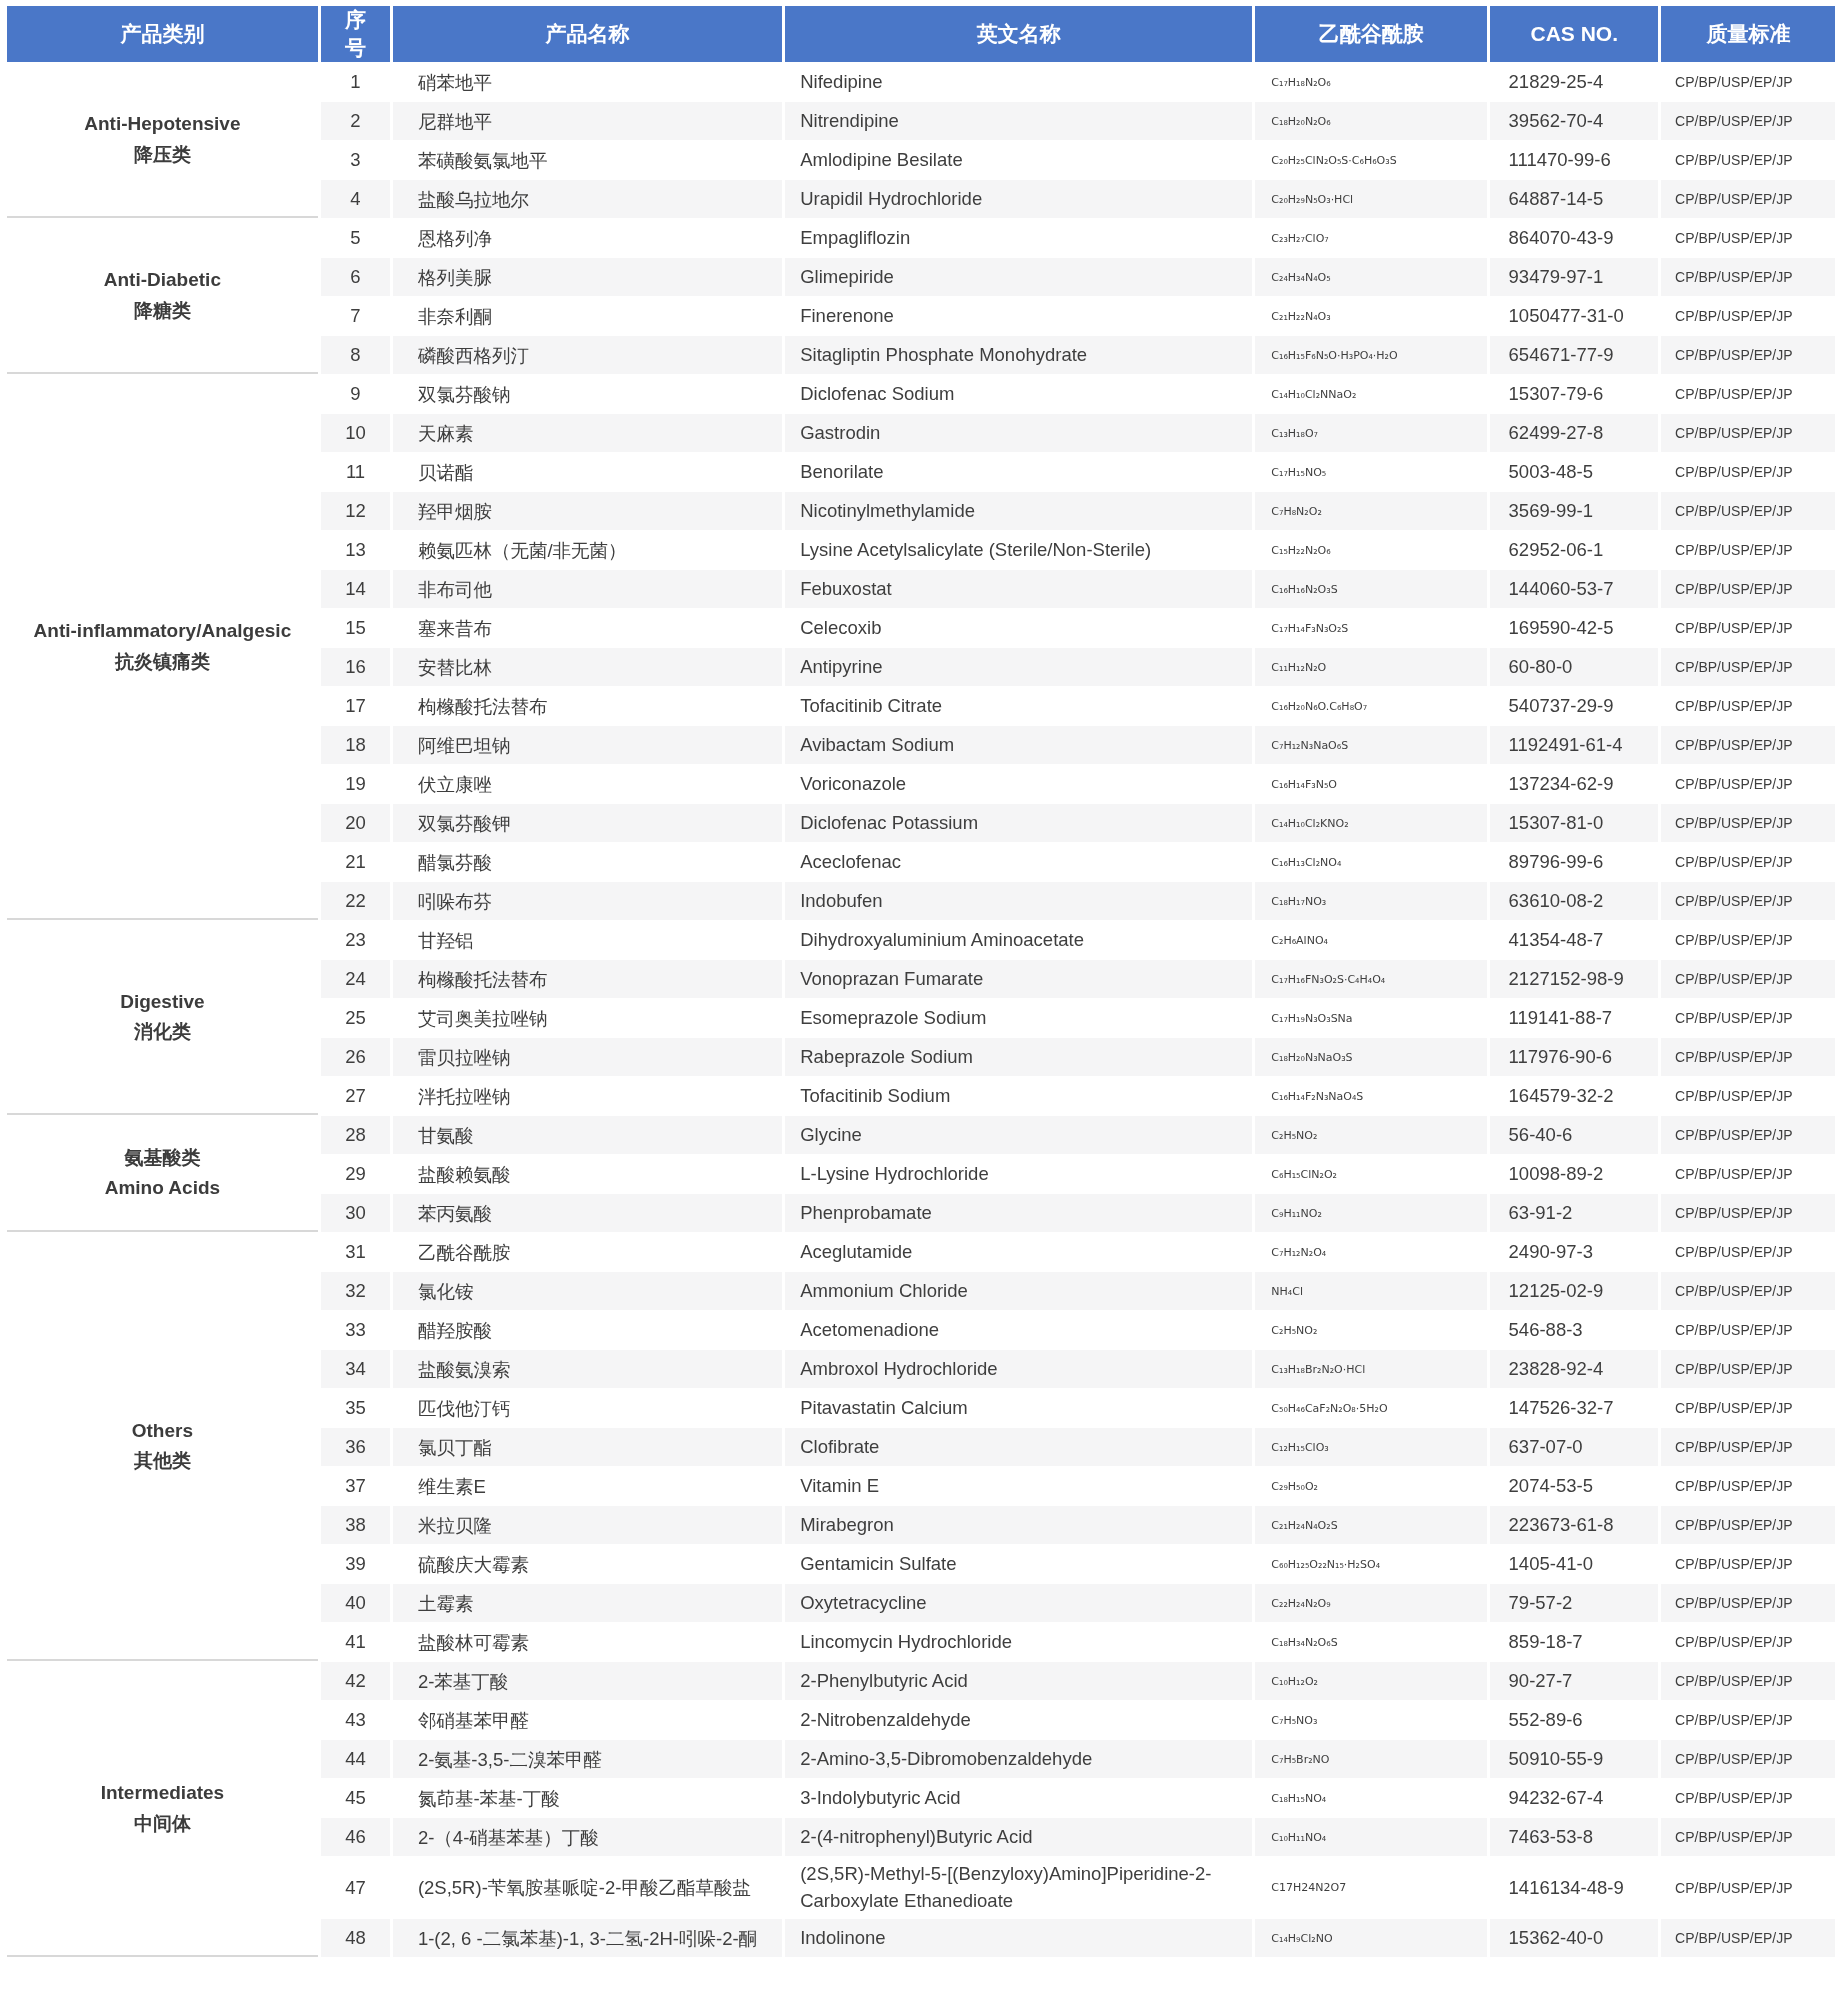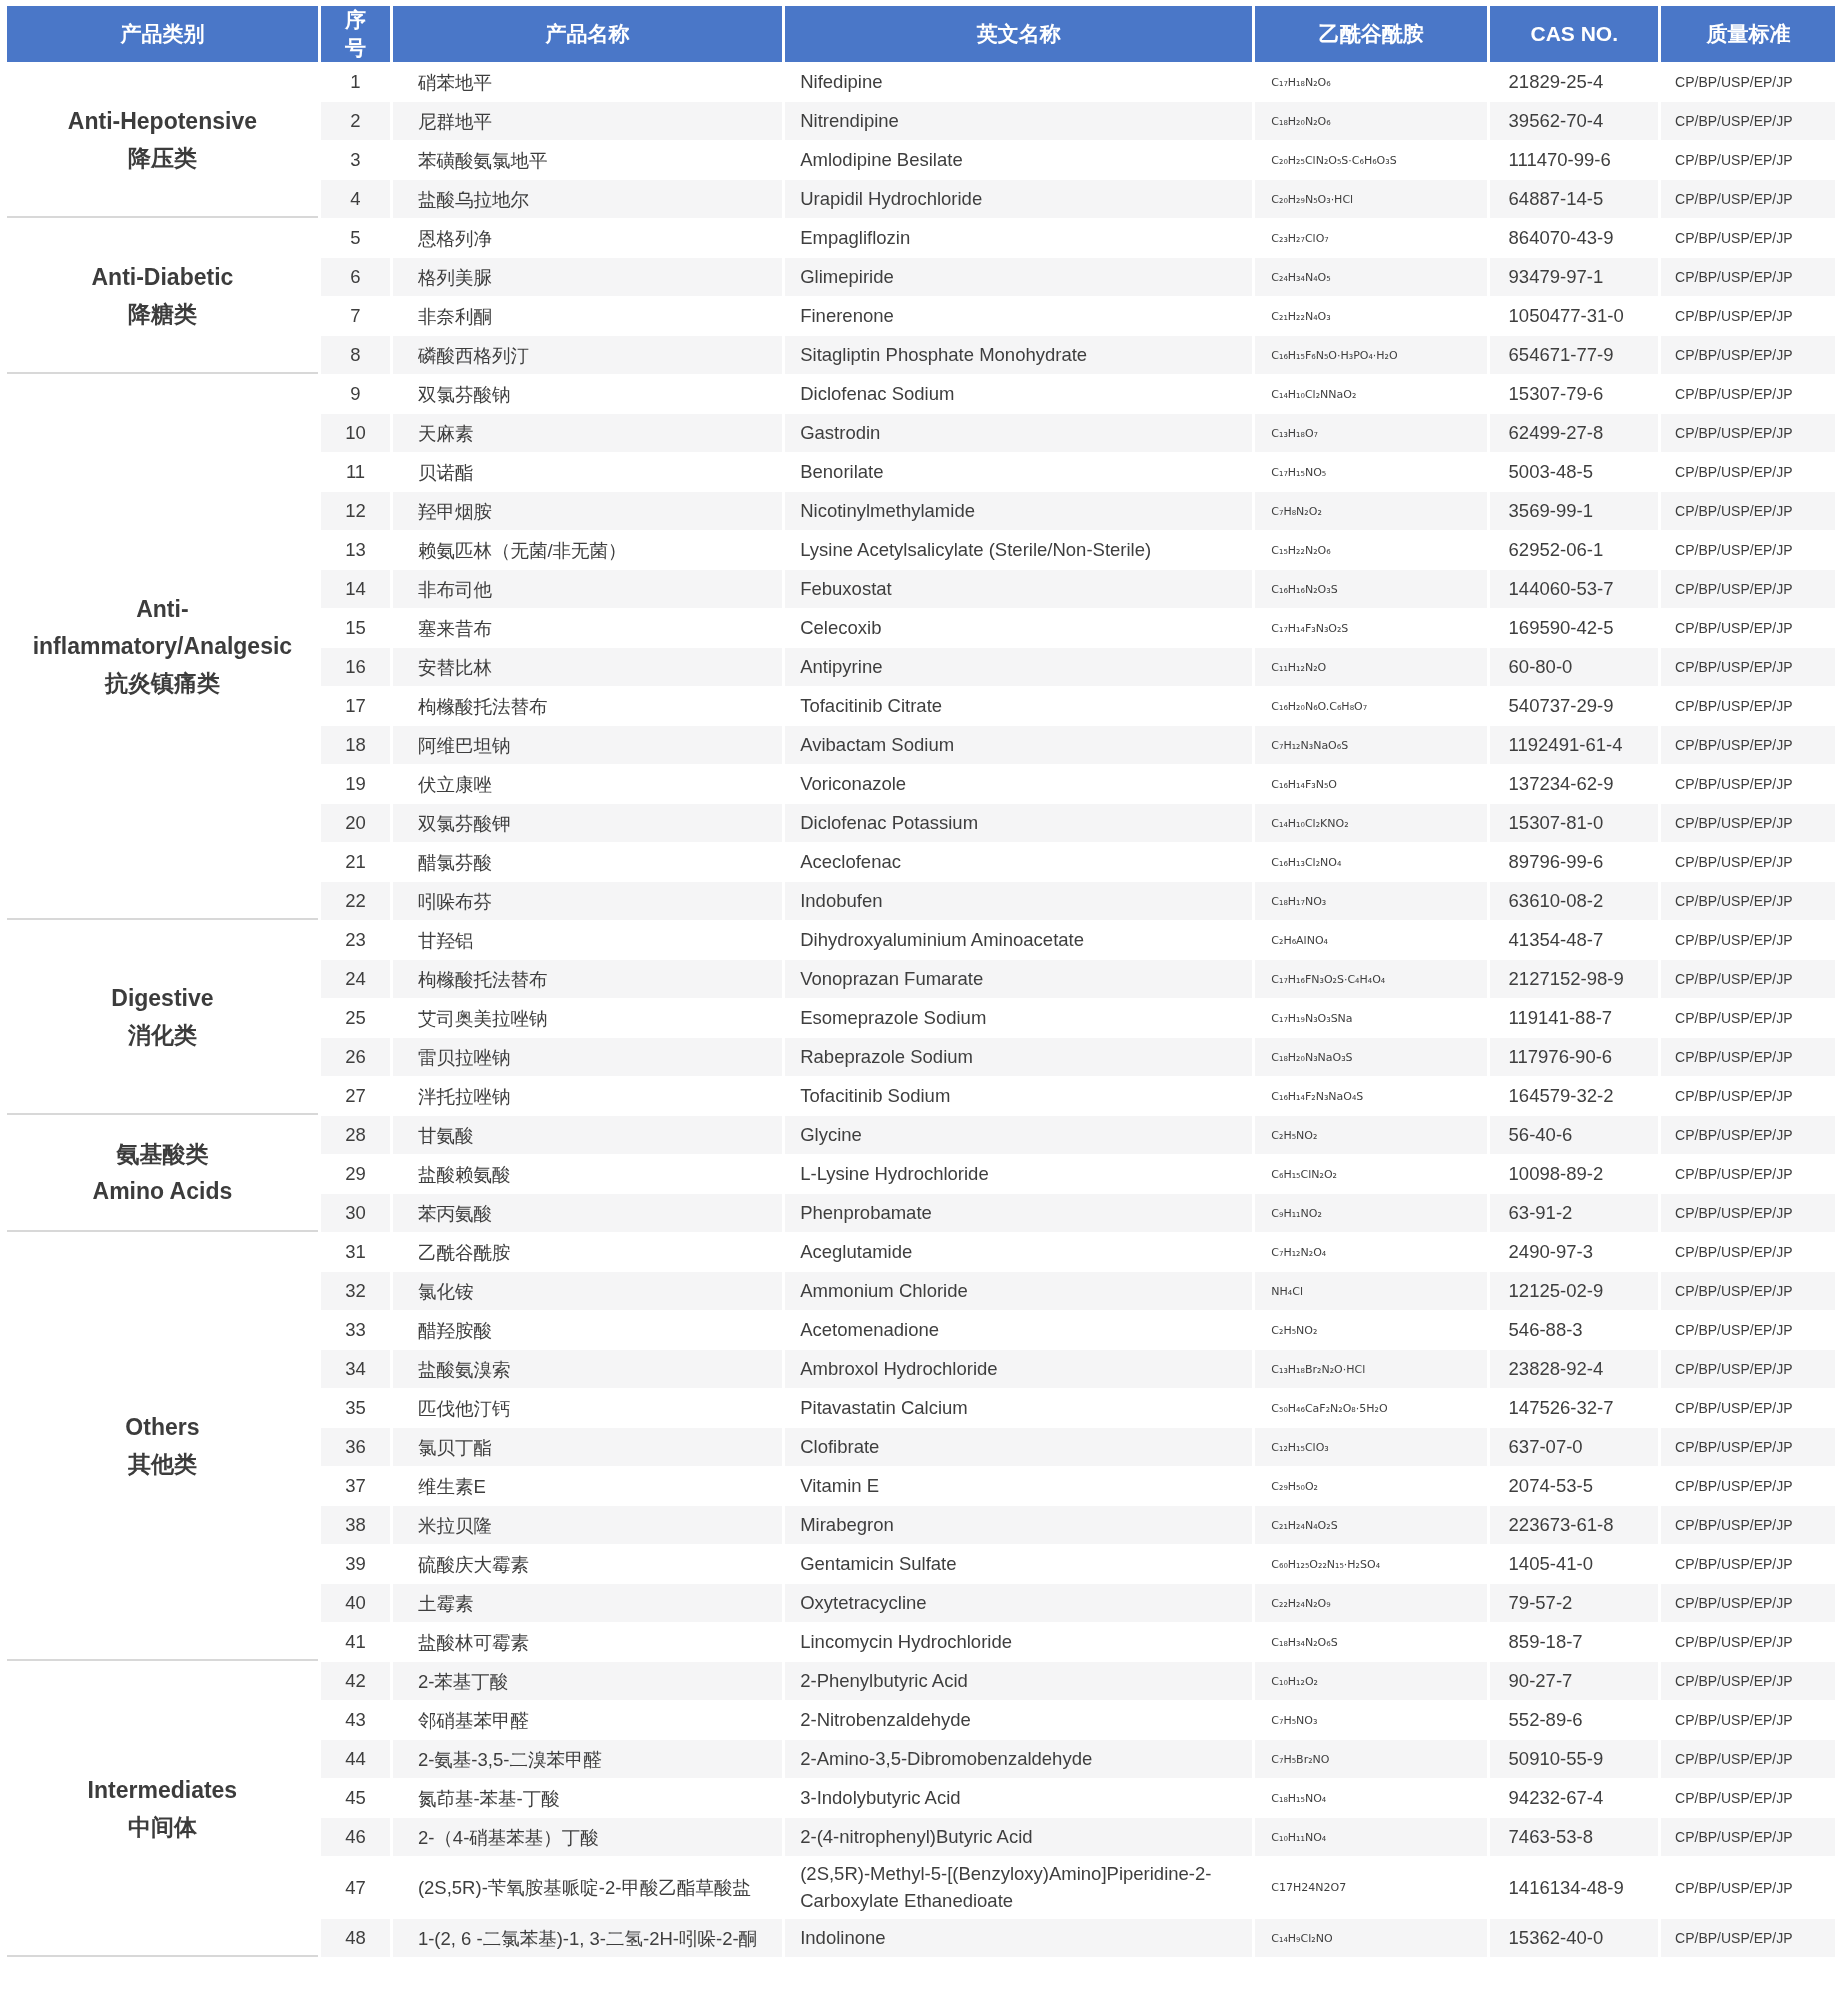--- a/index.html
+++ b/index.html
@@ -43,21 +43,21 @@
   tbody tr:nth-child(even) td.dc{background:var(--row-alt-bg);}
   td.cat{
     background:#ffffff;
     border-bottom:2.5px solid var(--category-divider);
     text-align:center;
     vertical-align:middle;
     font-weight:bold;
     color:#3c3c3c;
     padding:0 6.2px;
   }
-  .cat-line{font-size:23px;line-height:1.6;}
+  .cat-line{font-size:19px;line-height:1.6;}
   .c-idx{text-align:center;padding:0 2.5px;}
   .c-cn{text-align:left;padding:3.7px 6.2px 3.7px 25px;}
   .c-en{text-align:left;padding:3.7px 7.4px 3.7px 15px;line-height:1.45;}
   .c-f{
     text-align:left;
     padding:0 3.7px 0 16px;
     font-family:"DejaVu Sans",sans-serif;
     font-size:11px;
     white-space:nowrap;
   }

